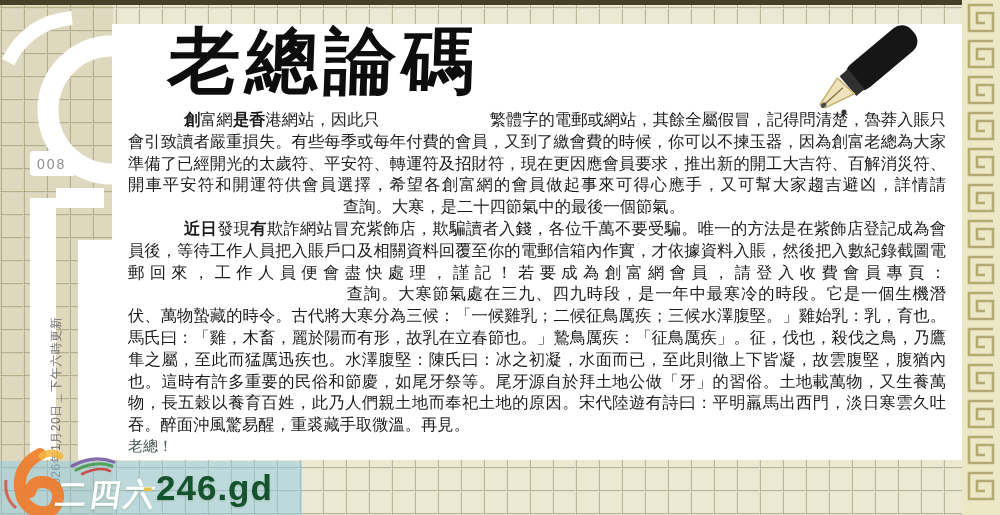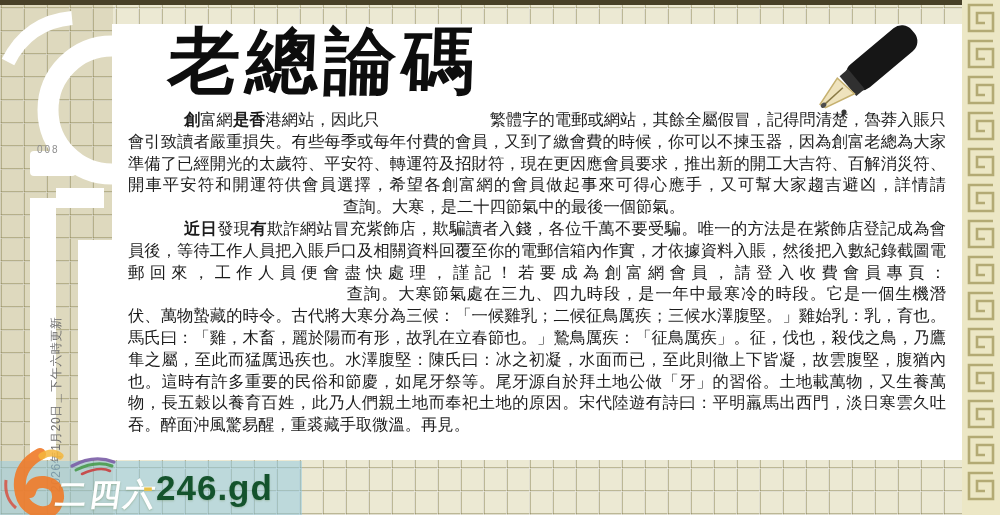--- a/index.html
+++ b/index.html
@@ -11,22 +11,22 @@
       repeating-linear-gradient(0deg,  rgba(255,255,255,.55) 0 1px, transparent 1px 23px),
       repeating-linear-gradient(90deg, rgba(122,115,66,.42) 0 2px, transparent 2px 23px),
       repeating-linear-gradient(0deg,  rgba(122,115,66,.42) 0 2px, transparent 2px 23px);
     font-family:"Liberation Serif","DejaVu Serif",serif;
     color:#1c1c1c;
   }
   .abs{position:absolute;}
   #top-edge{left:0;top:0;width:1000px;height:5px;background:#474028;z-index:3;}
   #left-tint{left:0;top:0;width:113px;height:515px;background:rgba(148,139,78,.16);z-index:1;}
   #left-glyph{left:0;top:0;z-index:2;}
-  #issue-number{left:37px;top:144px;z-index:4;font-family:"Liberation Sans","DejaVu Sans",sans-serif;
-    font-size:10px;color:#8e8e8e;letter-spacing:2px;}
+  #issue-number{left:37px;top:156px;z-index:4;font-family:"Liberation Sans","DejaVu Sans",sans-serif;
+    font-size:14px;color:#8e8e8e;letter-spacing:2px;}
   #update-note{left:48px;top:492px;width:205px;transform:rotate(-90deg);transform-origin:0 0;
     z-index:4;font-family:"Liberation Sans","DejaVu Sans",sans-serif;
     font-size:12px;color:#6f6f6f;letter-spacing:.5px;white-space:nowrap;}
   #panel{left:112px;top:24px;width:850px;height:436px;background:#ffffff;z-index:5;}
   #page-title{left:56px;top:-10px;font-size:72px;font-weight:700;letter-spacing:6px;color:#0d0d0d;
     white-space:nowrap;transform:skewX(-2deg);}
   #notice{left:188px;top:2px;width:514px;font-size:17.5px;line-height:26px;font-weight:600;
     text-indent:50px;text-align:justify;}
   #article{left:16px;top:86px;width:818px;font-size:16.3px;line-height:21.8px;text-align:justify;font-family:Liberation Mono, monospace;}
   #article p{margin:0;text-indent:56px;}
@@ -69,20 +69,21 @@
 
 <div class="abs" id="update-note">2026年1月20日＿下午六時更新</div>
 
 <div class="abs" id="panel">
   <div class="abs" id="page-title">老總論碼</div>
 
 
   <div class="abs" id="article">
     <p><span class="r-heavy">創</span><span class="r-normal">富網</span><span class="r-heavy">是</span><span class="r-heavy">香</span><span class="r-normal">港網站，因此只</span><span class="gap" style="width: 110px;"></span><span class="r-normal">繁體字的電郵或網站，其餘全屬假冒，記得問清楚，魯莽入賬只會引致讀者嚴重損失。有些每季或每年付費的會員，又到了繳會費的時候，你可以不揀玉器，因為創富老總為大家準備了已經開光的太歲符、平安符、轉運符及招財符，現在更因應會員要求，推出新的開工大吉符、百解消災符、開車平安符和開運符供會員選擇，希望各創富網的會員做起事來可得心應手，又可幫大家趨吉避凶，詳情請</span><span class="gap" style="width: 215px;"></span><span class="r-normal">查詢。大寒，是二十四節氣中的最後一個節氣。</span></p>
     <p><span class="r-heavy">近日</span><span class="r-normal">發現</span><span class="r-heavy">有</span><span class="r-normal">欺詐網站冒充紫飾店，欺騙讀者入錢，各位千萬不要受騙。唯一的方法是在紫飾店登記成為會員後，等待工作人員把入賬戶口及相關資料回覆至你的電郵信箱內作實，才依據資料入賬，然後把入數紀錄截圖電郵回來，工作人員便會盡快處理，謹記！若要成為創富網會員，請登入收費會員專頁：</span><span class="gap" style="width: 218px;"></span><span class="r-normal">查詢。大寒節氣處在三九、四九時段，是一年中最寒冷的時段。它是一個生機潛伏、萬物蟄藏的時令。古代將大寒分為三候：「一候雞乳；二候征鳥厲疾；三候水澤腹堅。」雞始乳：乳，育也。馬氏曰：「雞，木畜，麗於陽而有形，故乳在立春節也。」鷙鳥厲疾：「征鳥厲疾」。征，伐也，殺伐之鳥，乃鷹隼之屬，至此而猛厲迅疾也。水澤腹堅：陳氏曰：冰之初凝，水面而已，至此則徹上下皆凝，故雲腹堅，腹猶內也。這時有許多重要的民俗和節慶，如尾牙祭等。尾牙源自於拜土地公做「牙」的習俗。土地載萬物，又生養萬物，長五穀以養育百姓，此乃人們親土地而奉祀土地的原因。宋代陸遊有詩曰：平明羸馬出西門，淡日寒雲久吐吞。醉面沖風驚易醒，重裘藏手取微溫。再見。</span></p>
+    <p class="no-indent" id="signature">老總！</p>
   </div>
 </div>
 
 <svg class="abs" id="pen" width="160" height="118" viewBox="0 0 160 118">
   <g transform="rotate(140 80 52)">
     <rect x="22" y="36" width="82" height="30" rx="13" fill="#161616"></rect>
     <rect x="96" y="38" width="11" height="26" fill="#303030"></rect>
     <polygon points="107,41 138,49 140,55 110,64" fill="#efe3bd" stroke="#c6b170" stroke-width="1.5"></polygon>
     <line x1="112" y1="53" x2="137" y2="52" stroke="#8a7a46" stroke-width="1.5"></line>
     <ellipse cx="138" cy="52" rx="3" ry="2.4" fill="#4d4d4d"></ellipse>

